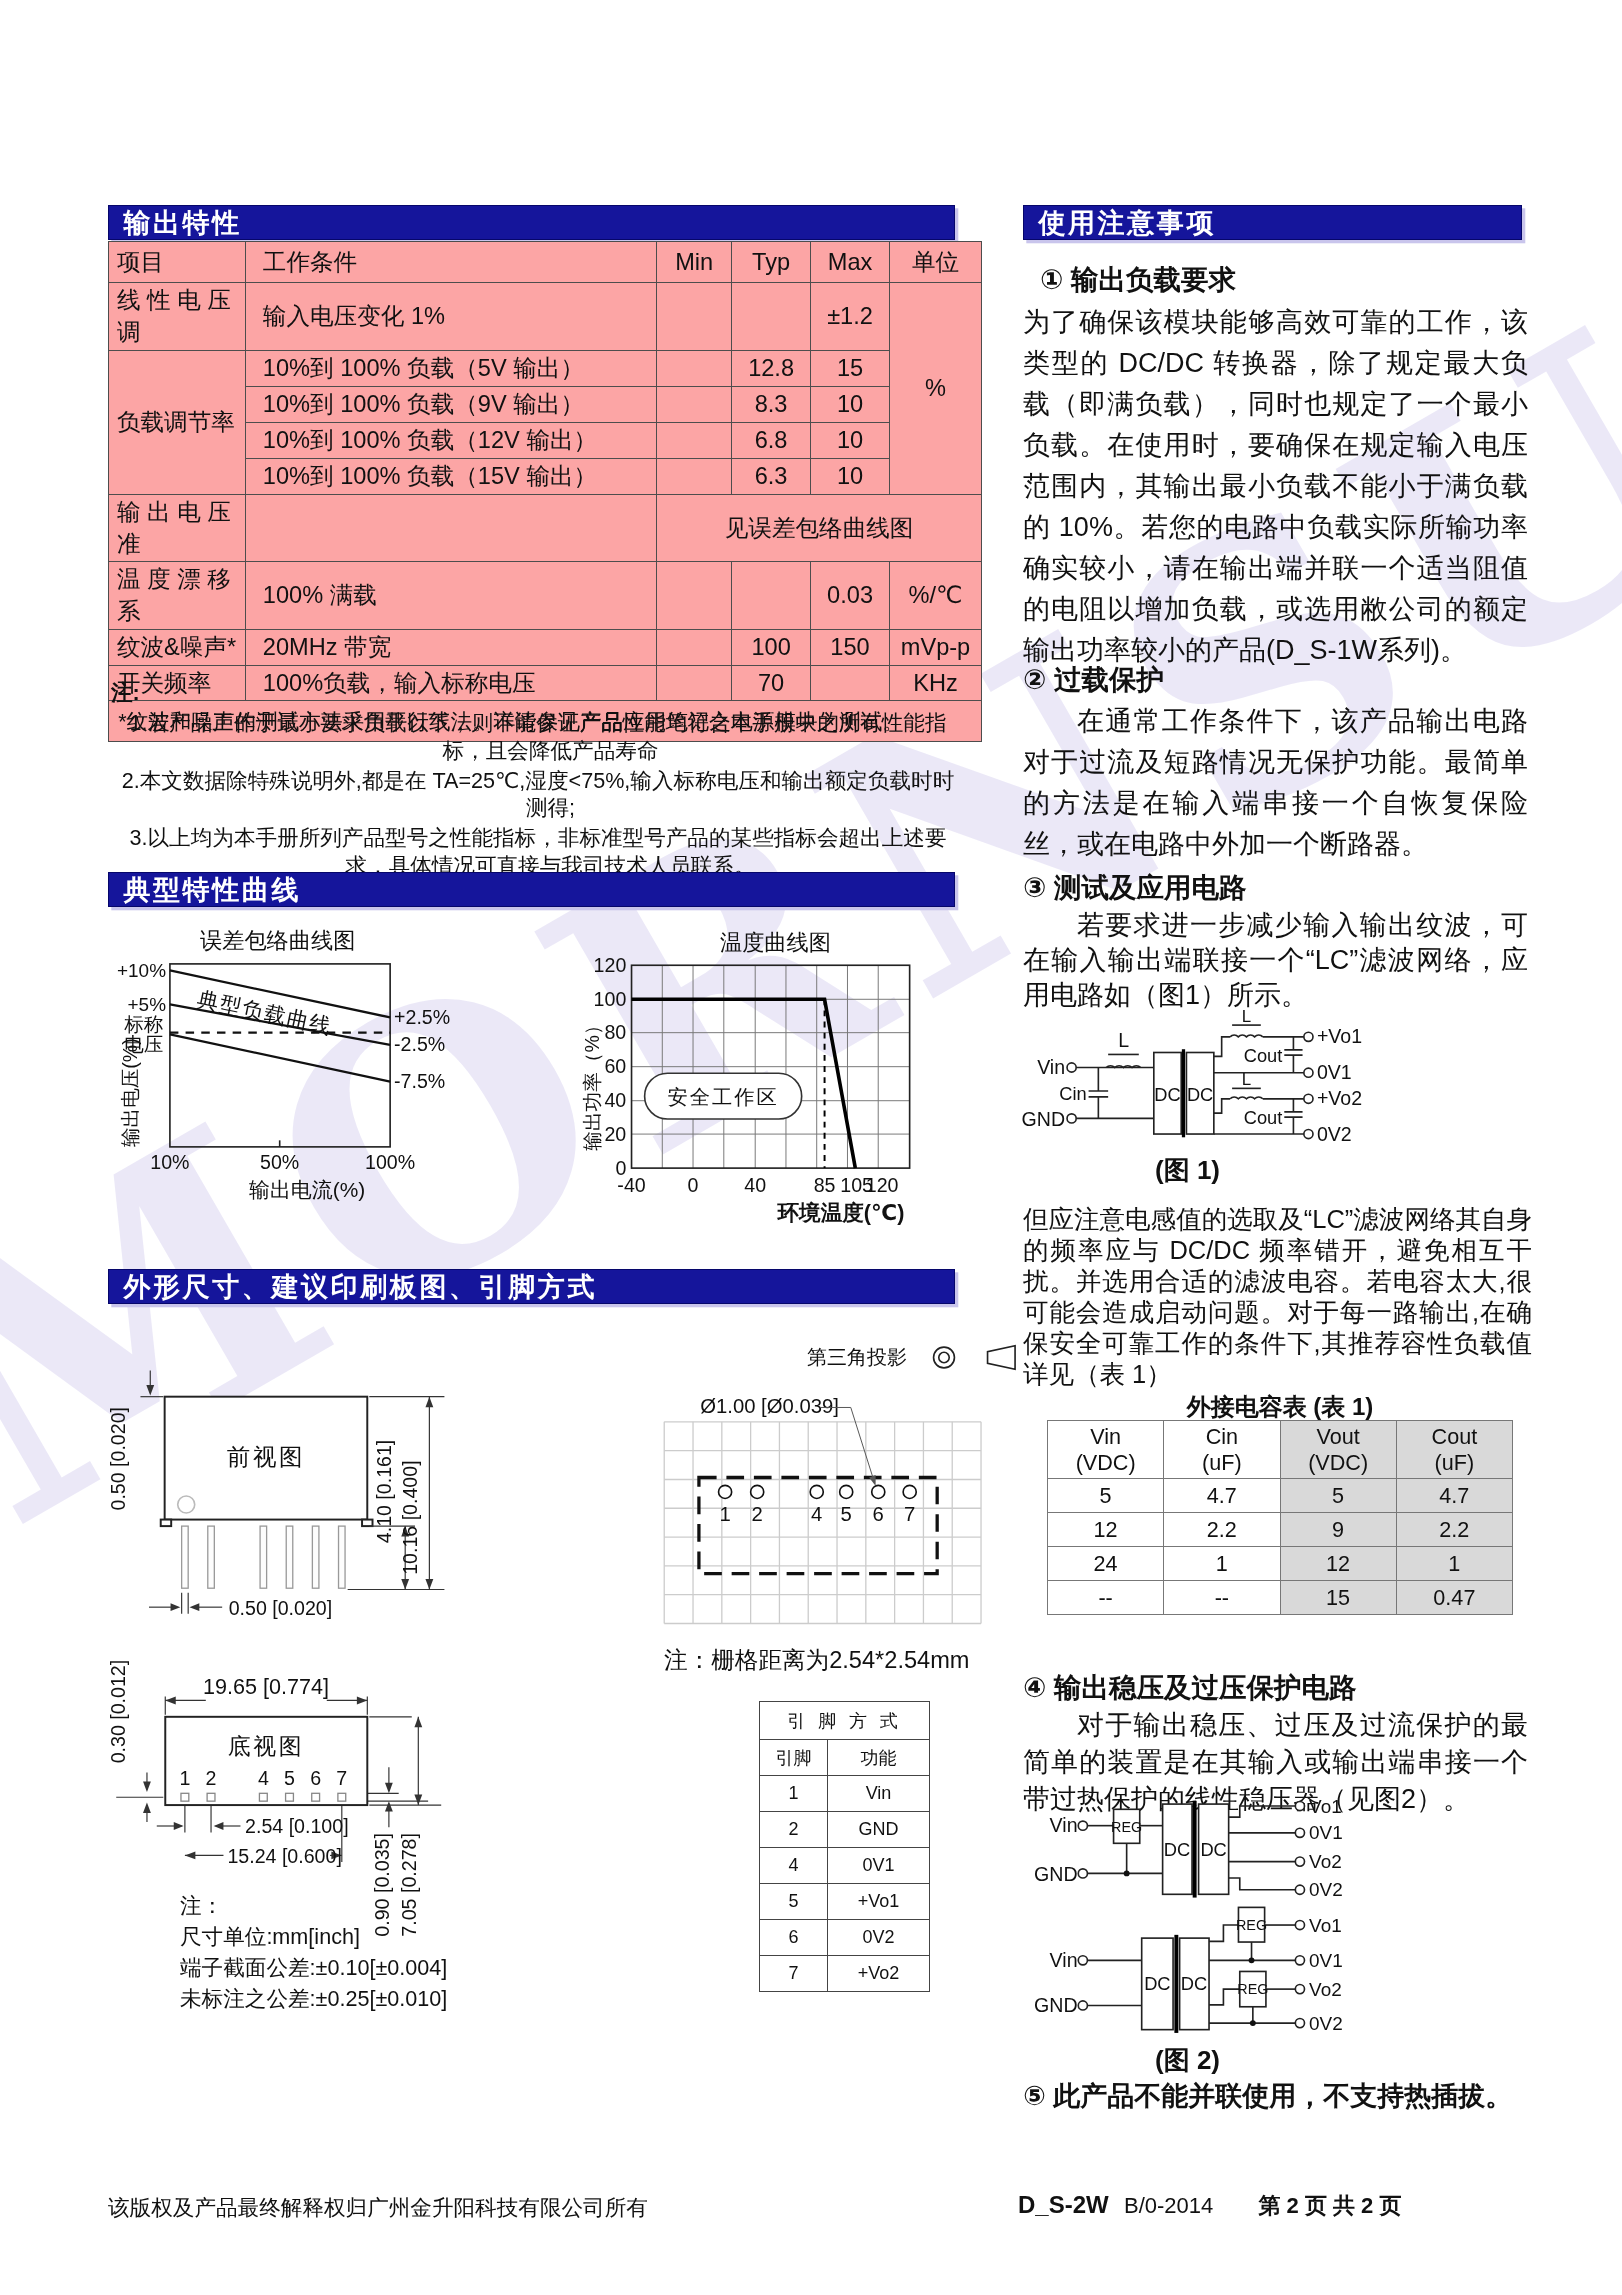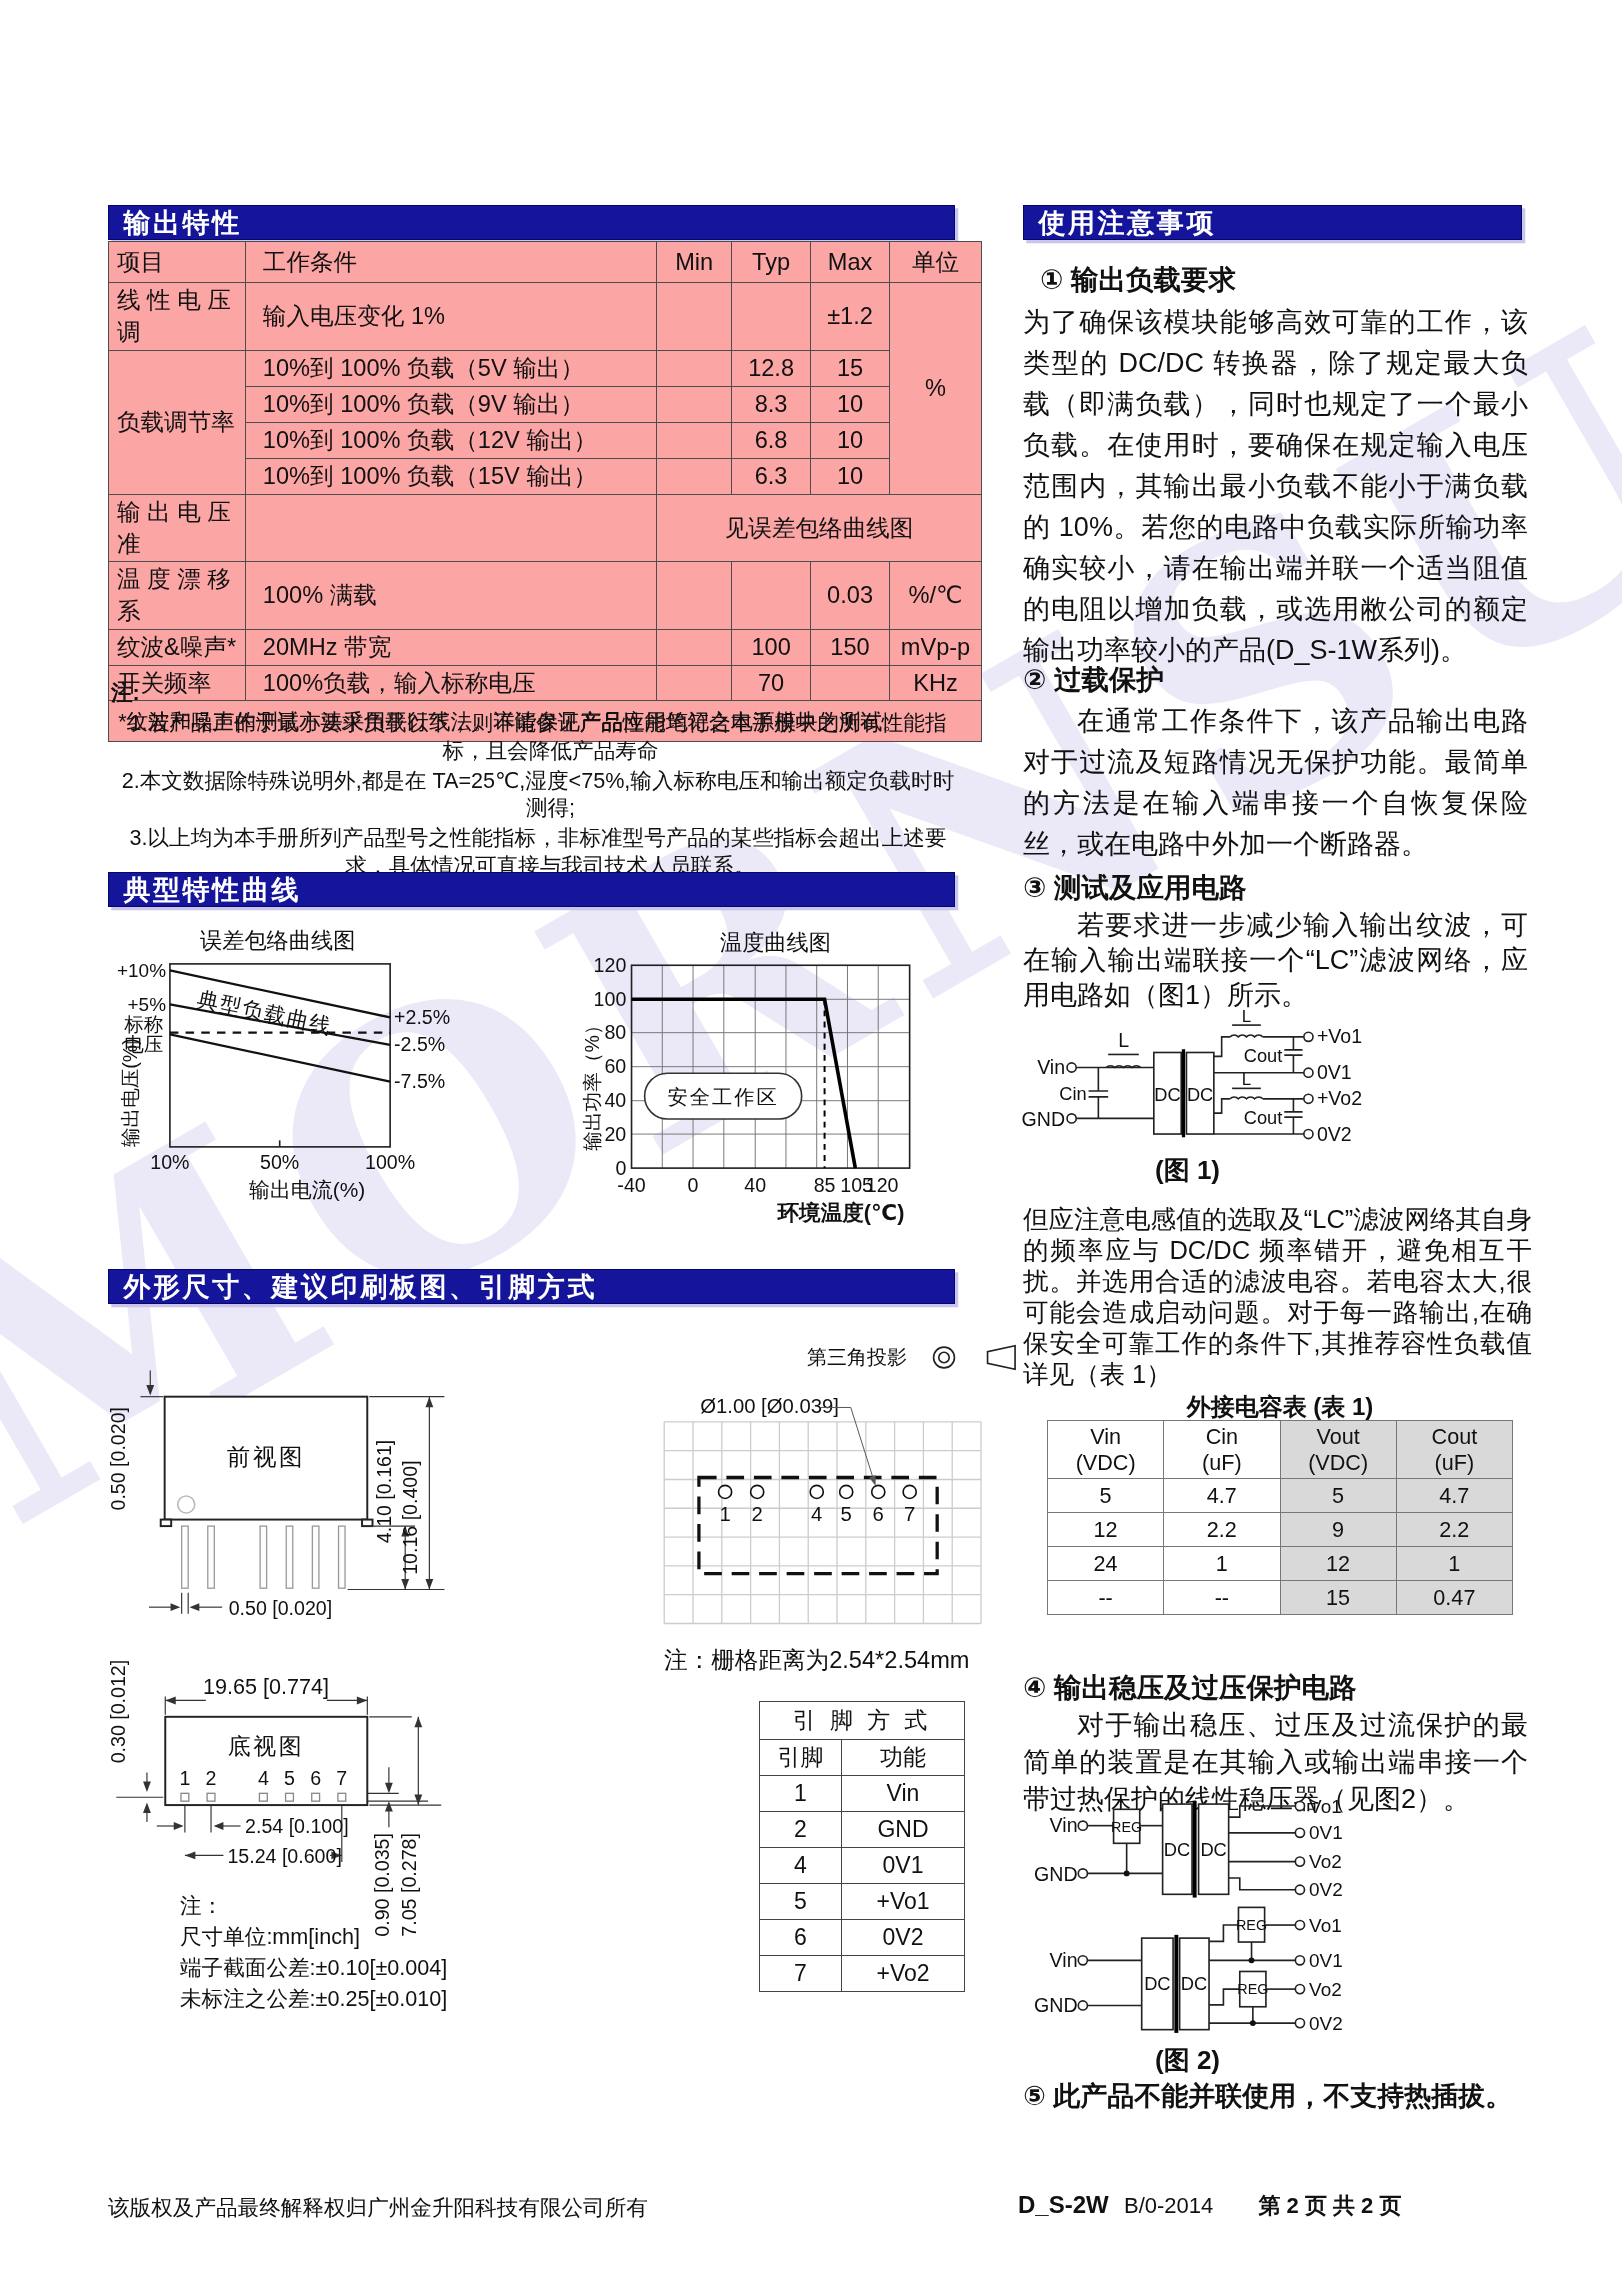--- a/index.html
+++ b/index.html
@@ -18,21 +18,21 @@
   .otab .cond{text-align:left;padding-left:17px;}
   .otab .num{text-align:center;}
   .otab .foot{text-align:left;font-size:21.6px;padding:5.2px 3.9px 5.2px 9.2px;}
   .notes{position:absolute;left:111px;top:679px;width:854px;font-size:21.6px;line-height:27.5px;z-index:2;}
   .notes .ttl{font-weight:bold;}
   .nitem{padding-left:25px;text-indent:-25px;margin-top:2.6px;text-align:center;}
   .rtext{position:absolute;left:1023px;width:505px;font-size:27px;line-height:41px;
          text-align:justify;z-index:2;}
   .rhead{position:absolute;left:1023px;font-size:27.5px;font-weight:bold;z-index:2;}
   .cap{position:absolute;text-align:center;font-size:26px;font-weight:bold;z-index:2;}
-  .ptab{position:absolute;left:759px;top:1701px;width:206px;font-size:23px;z-index:2;}
+  .ptab{position:absolute;left:759px;top:1701px;width:171px;font-size:18px;z-index:2;}
   .ptab td,.ptab th{border:1.3px solid #444;text-align:center;font-weight:normal;height:33px;background:#fff;}
   .ptab .ttl{height:35px;letter-spacing:3.9px;}
   .ctab{position:absolute;left:1047px;top:1420px;width:466px;font-size:21.6px;z-index:2;}
   .ctab td,.ctab th{border:1.3px solid #777;text-align:center;font-weight:normal;background:#fff;height:31px;}
   .ctab th{height:55px;line-height:26px;}
   .ctab .shade{background:#d9d9d9;}
   .dimnotes{position:absolute;left:180px;top:1890px;font-size:21.6px;line-height:31px;z-index:3;}
   .proj{position:absolute;left:807px;top:1343px;display:flex;align-items:center;gap:22px;
         font-size:20px;z-index:2;}
   .pcbnote{position:absolute;left:664px;top:1644px;font-size:23.6px;z-index:2;}

